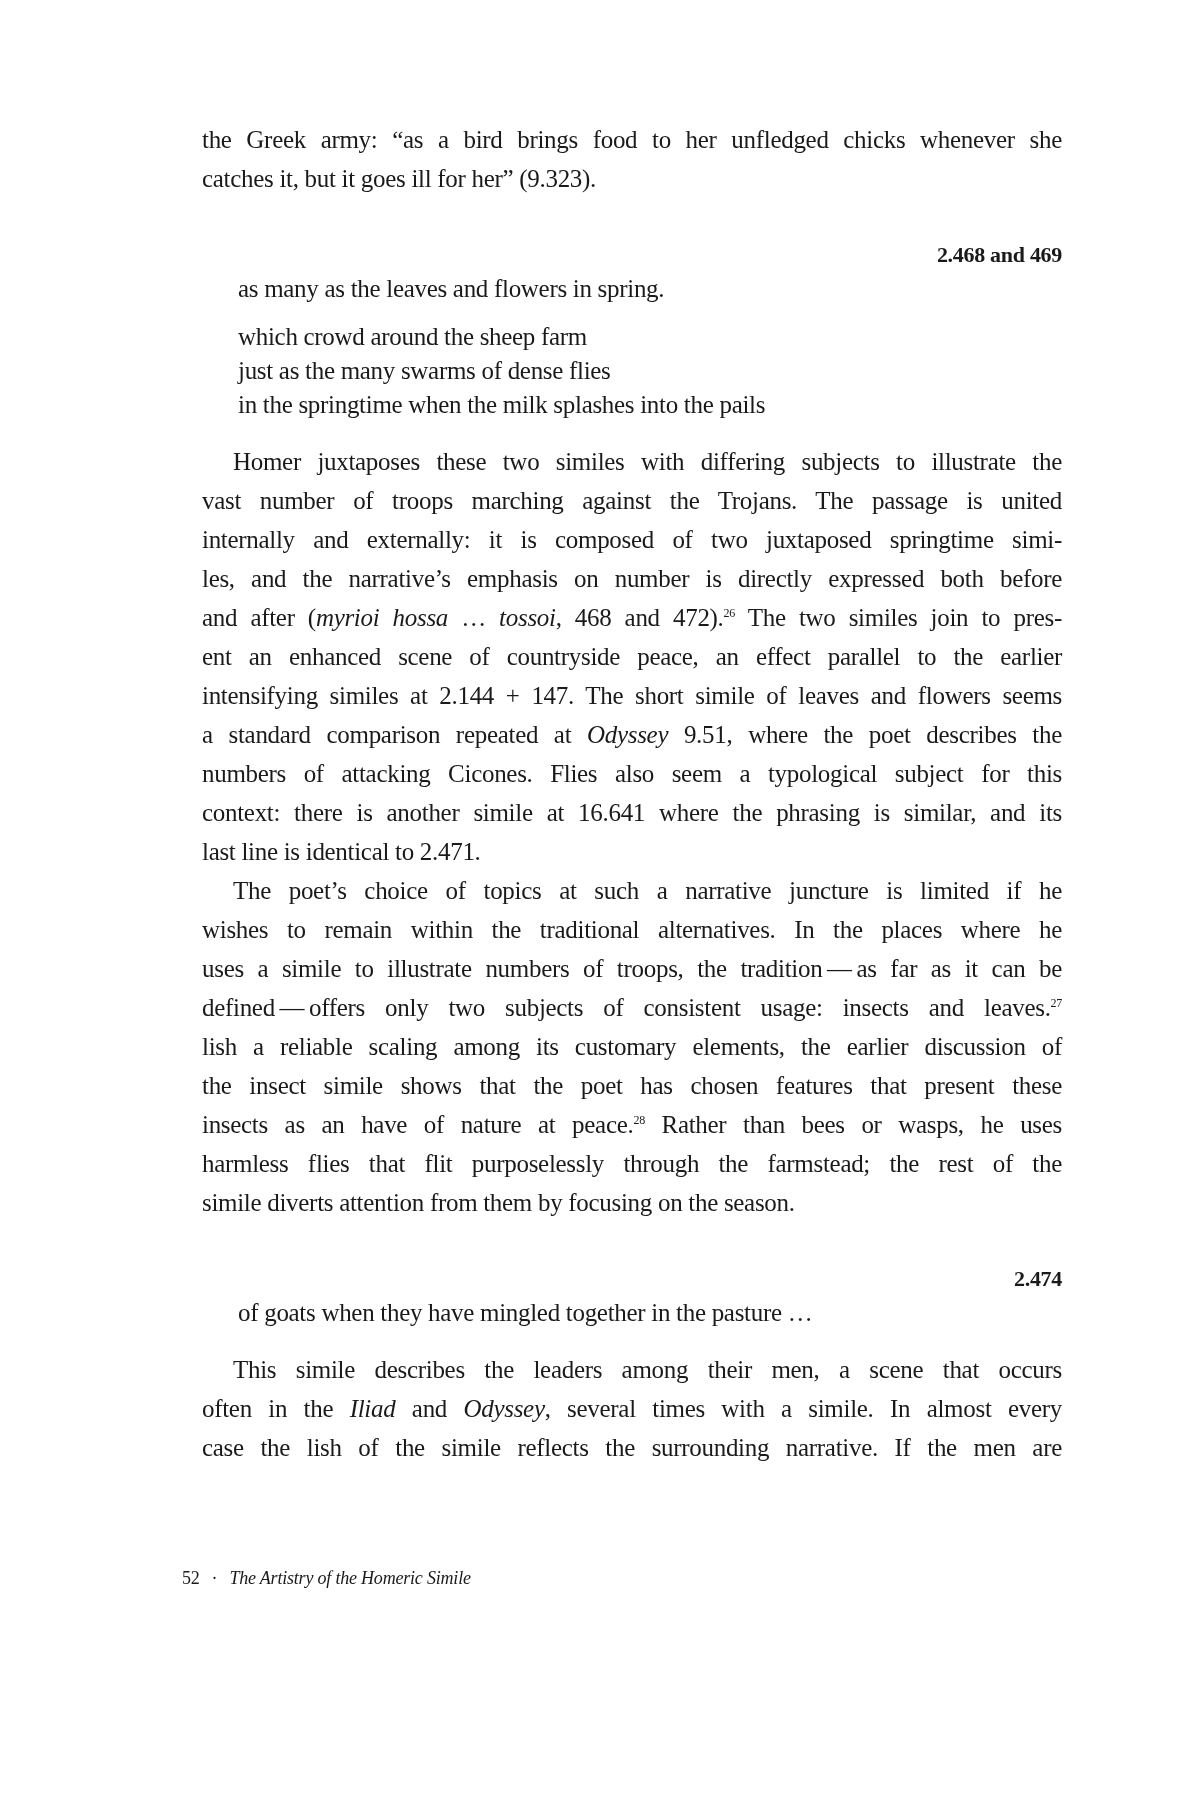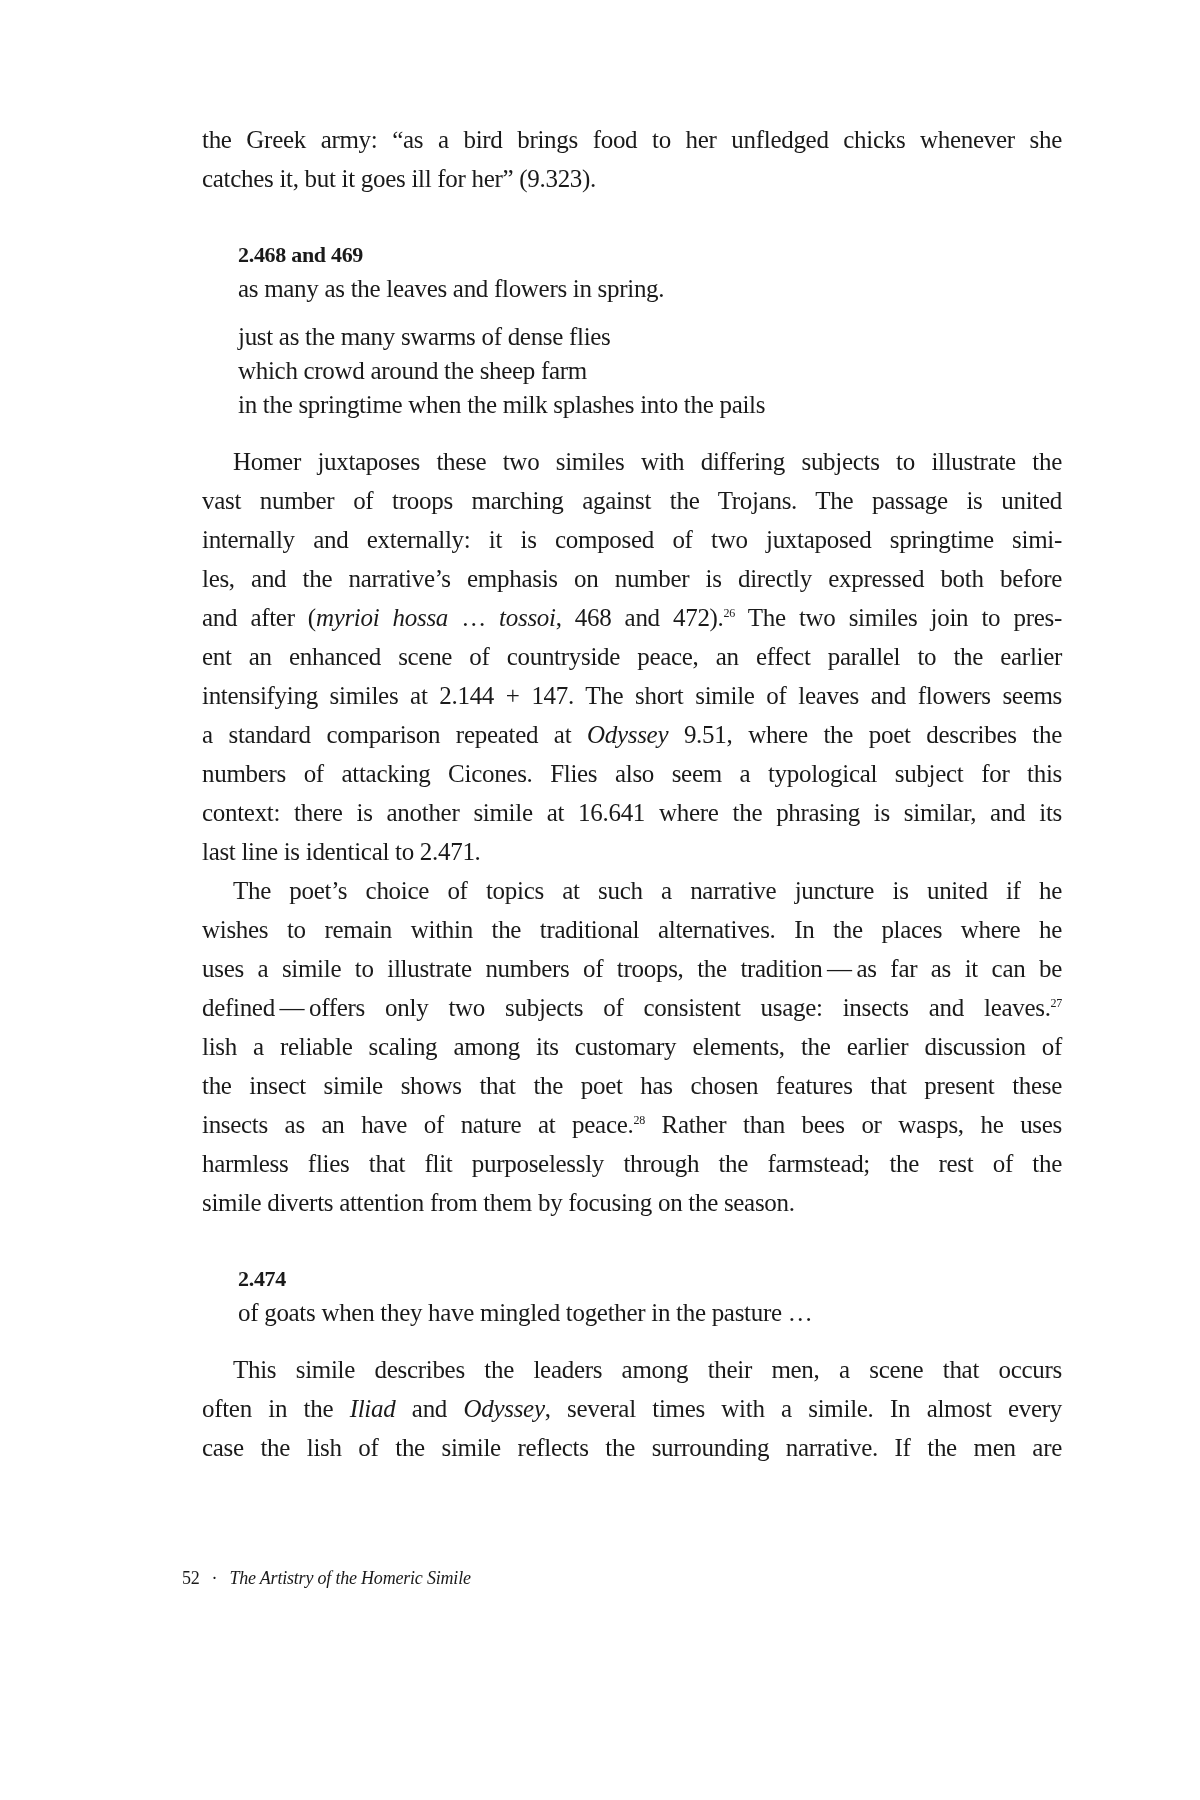--- a/index.html
+++ b/index.html
@@ -37,20 +37,21 @@
     .indent {
       padding-left: 31px;
     }
     .heading {
       font-weight: bold;
       font-size: 22px;
       line-height: 34px;
       height: 34px;
       padding-left: 36px;
       letter-spacing: -0.3px;
+      text-align: right;
     }
     .verse {
       font-size: 25px;
       line-height: 34px;
       height: 34px;
       padding-left: 36px;
       white-space: nowrap;
       letter-spacing: -0.3px;
     }
     .sup {
@@ -88,43 +89,43 @@
   </div>
 
   <div class="gap-l"></div>
 
   <div class="heading">2.468 and 469</div>
   <div>
     <div class="verse">as many as the leaves and flowers in spring.</div>
   </div>
   <div class="gap-s"></div>
   <div>
+    <div class="verse">which crowd around the sheep farm</div>
     <div class="verse">just as the many swarms of dense flies</div>
-    <div class="verse">which crowd around the sheep farm</div>
     <div class="verse">in the springtime when the milk splashes into the pails</div>
   </div>
 
   <div class="gap-m"></div>
 
   <div>
     <div class="line indent">Homer juxtaposes these two similes with differing subjects to illustrate the</div>
     <div class="line">vast number of troops marching against the Trojans. The passage is united</div>
     <div class="line">internally and externally: it is composed of two juxtaposed springtime simi-</div>
     <div class="line">les, and the narrative’s emphasis on number is directly expressed both before</div>
     <div class="line"><span>and after (</span><em>myrioi hossa</em><span> … </span><em>tossoi</em><span>, 468 and 472).</span><span class="sup">26</span><span> The two similes join to pres-</span></div>
     <div class="line">ent an enhanced scene of countryside peace, an effect parallel to the earlier</div>
     <div class="line">intensifying similes at 2.144 + 147. The short simile of leaves and flowers seems</div>
     <div class="line"><span>a standard comparison repeated at </span><em>Odyssey</em><span> 9.51, where the poet describes the</span></div>
     <div class="line">numbers of attacking Cicones. Flies also seem a typological subject for this</div>
     <div class="line">context: there is another simile at 16.641 where the phrasing is similar, and its</div>
     <div class="line last">last line is identical to 2.471.</div>
   </div>
 
   <div>
-    <div class="line indent">The poet’s choice of topics at such a narrative juncture is united if he</div>
+    <div class="line indent">The poet’s choice of topics at such a narrative juncture is limited if he</div>
     <div class="line">wishes to remain within the traditional alternatives. In the places where he</div>
     <div class="line">uses a simile to illustrate numbers of troops, the tradition — as far as it can be</div>
     <div class="line"><span>defined — offers only two subjects of consistent usage: insects and leaves.</span><span class="sup">27</span></div>
     <div class="line">lish a reliable scaling among its customary elements, the earlier discussion of</div>
     <div class="line">the insect simile shows that the poet has chosen features that present these</div>
     <div class="line"><span>insects as an have of nature at peace.</span><span class="sup">28</span><span> Rather than bees or wasps, he uses</span></div>
     <div class="line">harmless flies that flit purposelessly through the farmstead; the rest of the</div>
     <div class="line last">simile diverts attention from them by focusing on the season.</div>
   </div>
 

